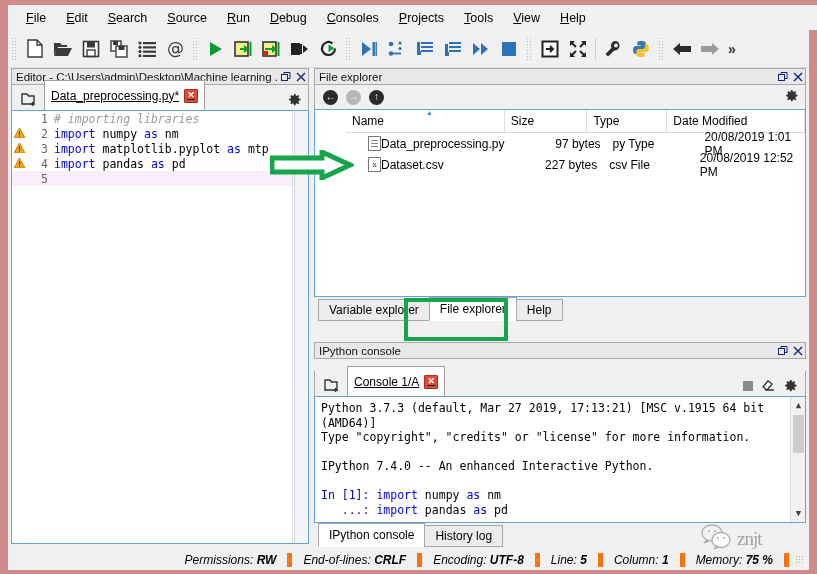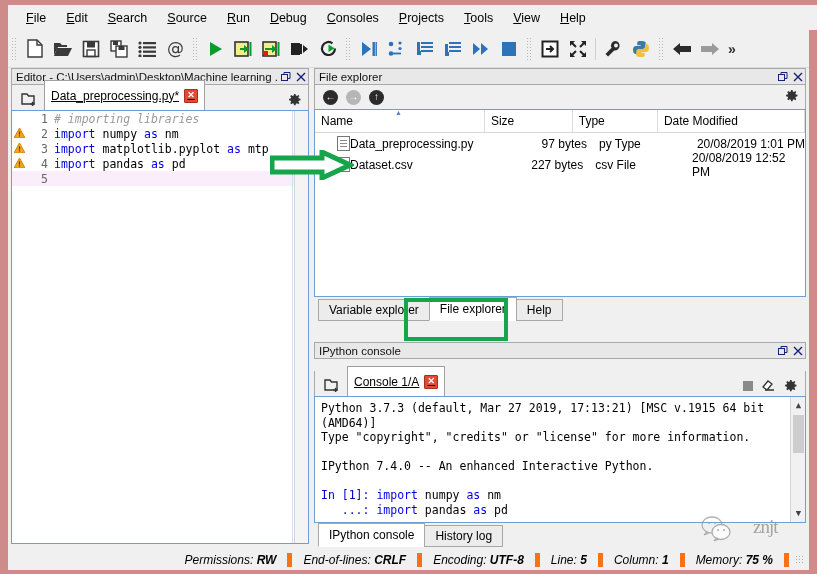--- a/index.html
+++ b/index.html
@@ -94,21 +94,21 @@
   
   #fexp{left:306px;top:63px;width:492px;height:252px;}
   .fe-toolbar{
     height:24px;background:#f0f0f0;border-left:1px solid #a8a8a8;border-right:1px solid #a8a8a8;
     display:flex;align-items:center;gap:8px;padding-left:8px;
   }
   .circ-icon{width:15px;height:15px;border-radius:50%;background:#2b2b2b;position:relative;}
   .circ-icon.dim{background:#b6b6b6;}
   .circ-icon span{position:absolute;inset:0;display:flex;align-items:center;justify-content:center;
     color:#fff;font-size:10px;line-height:1;}
-  .fe-body{background:#fff;border:1px solid #6aa0d8;box-sizing:border-box;height:188px;position:relative;overflow:hidden;}
+  .fe-body{background:#fff;border:1px solid #6aa0d8;box-sizing:border-box;height:188px;position:relative;overflow:hidden;padding-left:31px;}
   .fe-head{display:flex;height:22px;background:#fff;border-bottom:1px solid #d8d8d8;align-items:center;font-size:12px;}
   .fe-head div{padding:0 6px;border-right:1px solid #dcdcdc;height:22px;display:flex;align-items:center;box-sizing:border-box;position:relative;}
   .fe-row{display:flex;height:21px;align-items:center;font-size:12px;}
   .fe-c-name{width:185px;display:flex;align-items:center;gap:0;padding-left:22px;box-sizing:border-box;}
   .fe-c-size{width:95px;text-align:right;padding-right:8px;box-sizing:border-box;}
   .fe-c-type{width:92px;padding-left:4px;box-sizing:border-box;}
   .fe-c-date{width:auto;padding-left:10px;}
   .f-icon{width:13px;height:15px;border:1px solid #777;background:#fff;position:relative;box-sizing:border-box;}
   .f-icon:before{content:"";position:absolute;left:2px;top:3px;right:2px;height:1px;
     box-shadow:0 0 0 0 #888, 0 3px 0 0 #888, 0 6px 0 0 #888;background:#888;}
@@ -149,21 +149,21 @@
   .sb-item:last-child{border-right:none;}
   .sb-item b{font-weight:bold;}
   .sb-grip{width:10px;height:10px;margin-right:4px;margin-left:6px;
     background-image:radial-gradient(#adadad 1px, transparent 1px);background-size:3px 3px;}
 
   
   .anno-arrow{position:absolute;left:270px;top:150px;width:84px;height:30px;z-index:40;}
   .anno-box{position:absolute;left:404px;top:298px;width:104px;height:43px;
     border:4px solid #16a54a;box-sizing:border-box;z-index:40;}
   .watermark{position:absolute;left:700px;top:516px;width:100px;height:34px;z-index:41;
-    display:flex;align-items:flex-start;gap:19px;opacity:.75;}
+    display:flex;align-items:flex-end;gap:3px;opacity:.75;}
   .wm-text{font-family:"Liberation Serif",serif;font-size:19px;color:#8a8a8a;letter-spacing:-1px;}
 </style>
 </head>
 <body>
 
 <div class="app">
   <div class="frame-top"></div>
   <div class="frame-left"></div>
   <div class="frame-right"></div>
   <div class="frame-bottom"></div>

